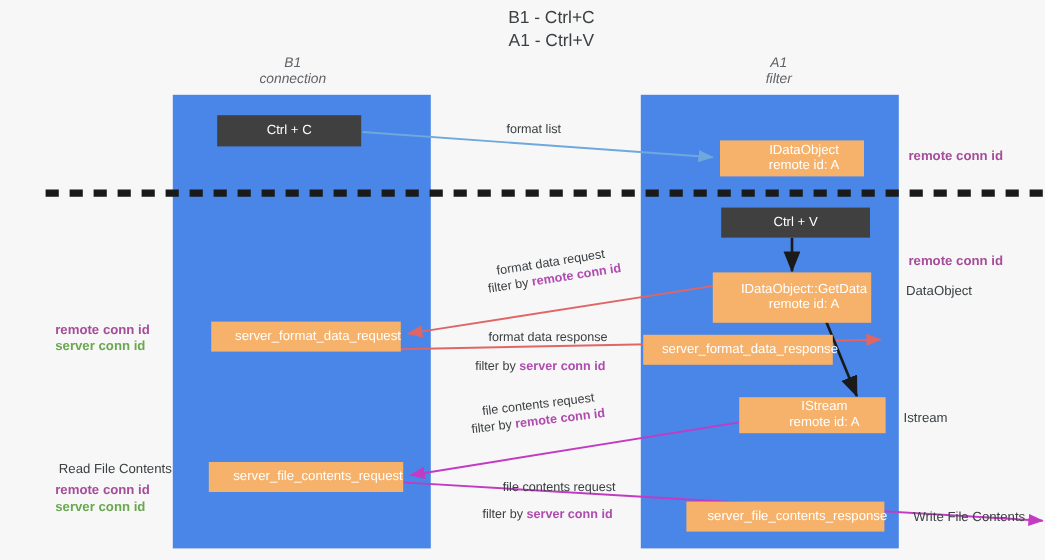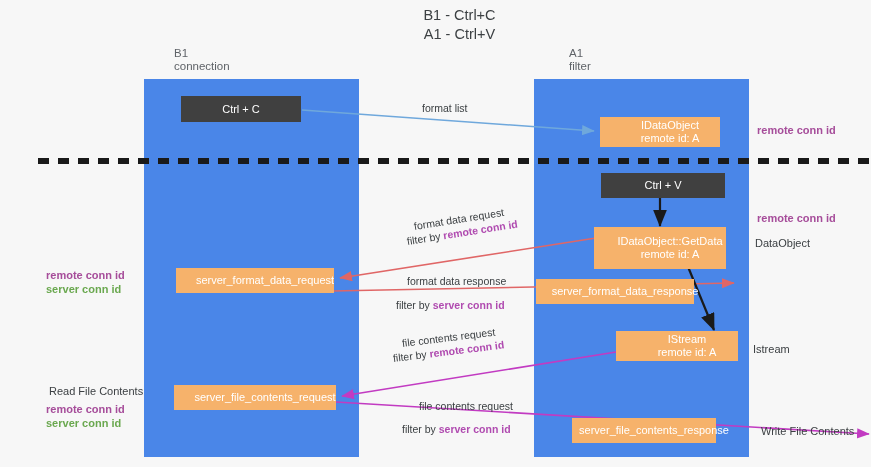--- a/index.html
+++ b/index.html
@@ -26,25 +26,26 @@
     width: 871px;
     text-align: center;
     font-size: 14.5px;
     color: #3c4043;
     line-height: 19px;
     white-space: pre-line;
   }
 
   
   .col-head {
-    text-align: left;
+    text-align: center;
     font-size: 11.5px;
     color: #5f6368;
     line-height: 13px;
     white-space: pre-line;
+    font-style: italic;
   }
 
   
   .lane {
     background: #4a86e8;
   }
 
   
   .box {
     box-sizing: border-box;
@@ -159,21 +160,21 @@
 
   <div class="abs box box-orange" style="left:512px; top:279px; width:158px; height:25px;">server_format_data_response</div>
 
   <div class="abs box box-orange" style="left:152px; top:268px; width:158px; height:25px;">server_format_data_request</div>
 
   <div class="abs box box-orange" style="left:592px; top:331px; width:122px; height:30px;">IStream
 remote id: A</div>
 
   <div class="abs box box-orange" style="left:150px; top:385px; width:162px; height:25px;">server_file_contents_request</div>
 
-  <div class="abs box box-orange" style="left:548px; top:418px; width:144px; height:25px;">server_file_contents_response</div>
+  <div class="abs box box-orange" style="left:548px; top:418px; width:165px; height:25px;">server_file_contents_response</div>
 
   <div class="abs flow" style="left:398px; top:101px;">format list</div>
 
   <div class="abs flow rot-up" style="left:390px; top:219px;">format data request</div>
   <div class="abs flow rot-up" style="left:383px; top:234px;"><span>filter by </span><span class="em-remote">remote conn id</span></div>
 
   <div class="abs flow" style="left:383px; top:274px;">format data response</div>
   <div class="abs flow" style="left:372px; top:298px;"><span>filter by </span><span class="em-server">server conn id</span></div>
 
   <div class="abs flow rot-up-s" style="left:378px; top:336px;">file contents request</div>

